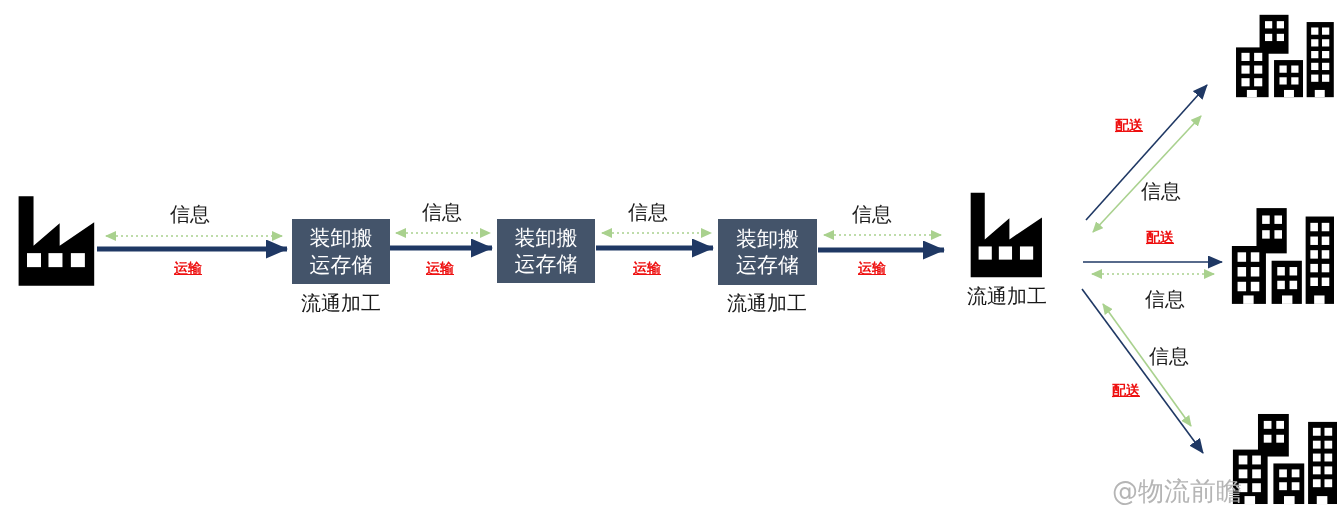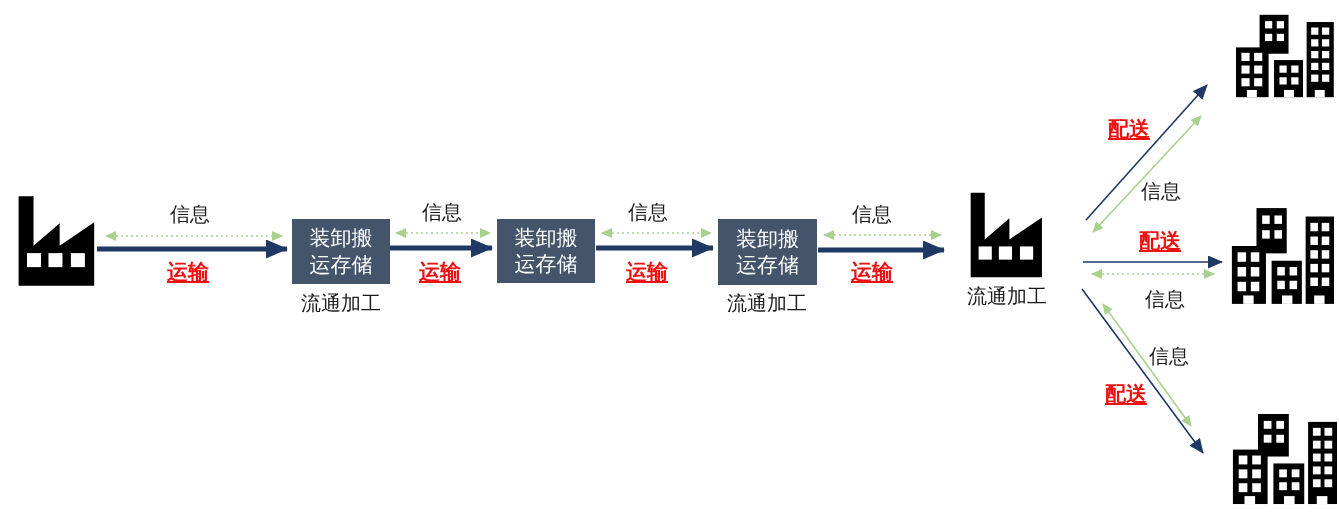--- a/index.html
+++ b/index.html
@@ -21,21 +21,21 @@
   .dotted{stroke-dasharray:2 3;}
   .icon{position:absolute;}
   .f-ink{fill:#000000;}
   .f-white{fill:#ffffff;}
   .lbl{
     position:absolute;transform:translateX(-50%);
     font-size:20px;color:var(--ink);white-space:nowrap;line-height:1.1;
   }
   .lbl-red{
     color:var(--red);text-decoration:underline;
-    font-weight:600;font-size:21px;
+    font-weight:600;font-size:14px;
   }
   .process-box{
     position:absolute;background:var(--box);color:#ffffff;
     display:flex;align-items:center;justify-content:center;
     text-align:left;
   }
   .process-box .boxlabel{
     font-size:21px;line-height:1.25;white-space:pre-line;
   }
   .watermark{
@@ -256,14 +256,15 @@
       <rect class="f-white" x="97" y="29" width="8" height="8"></rect>
     <rect class="f-white" x="85" y="42" width="8" height="8"></rect>
       <rect class="f-white" x="97" y="42" width="8" height="8"></rect>
     <rect class="f-white" x="85" y="55" width="8" height="8"></rect>
       <rect class="f-white" x="97" y="55" width="8" height="8"></rect>
     <rect class="f-white" x="85" y="68" width="8" height="8"></rect>
       <rect class="f-white" x="97" y="68" width="8" height="8"></rect>
     <rect class="f-white" x="89" y="85" width="11" height="8"></rect>
   </svg>
 
+  <div class="watermark" style="left:1112px;top:474px">@物流前瞻</div>
 
 </div>
 
 </body></html>

